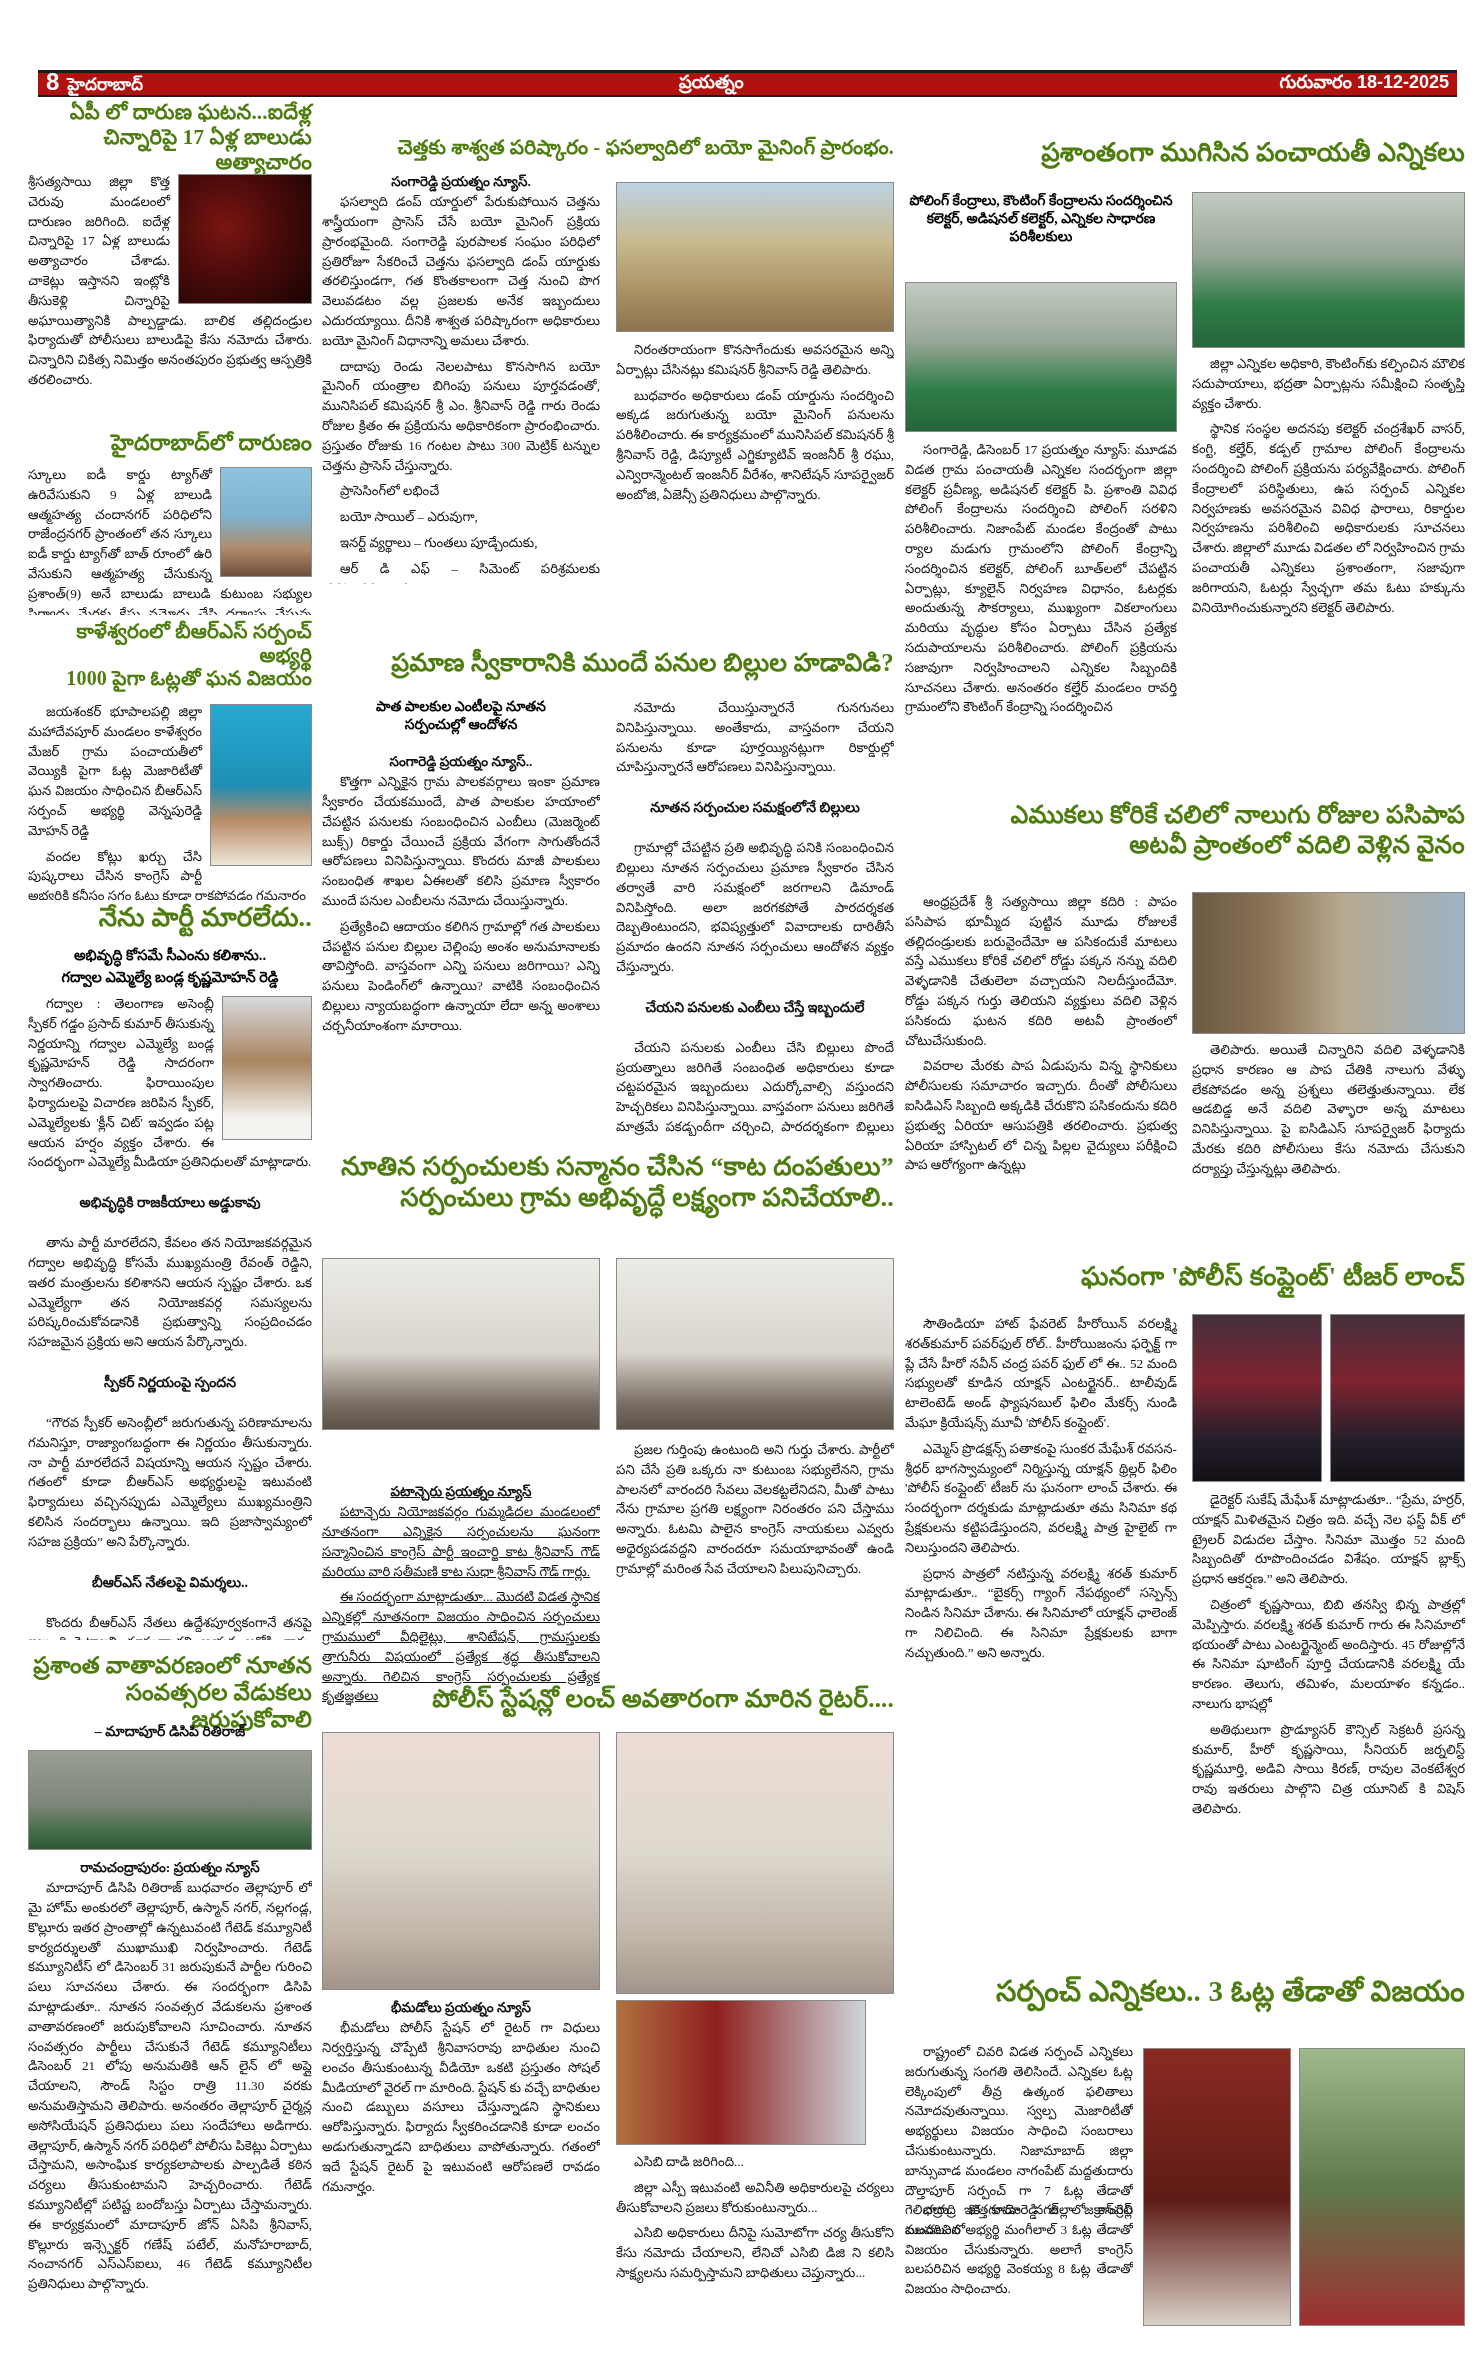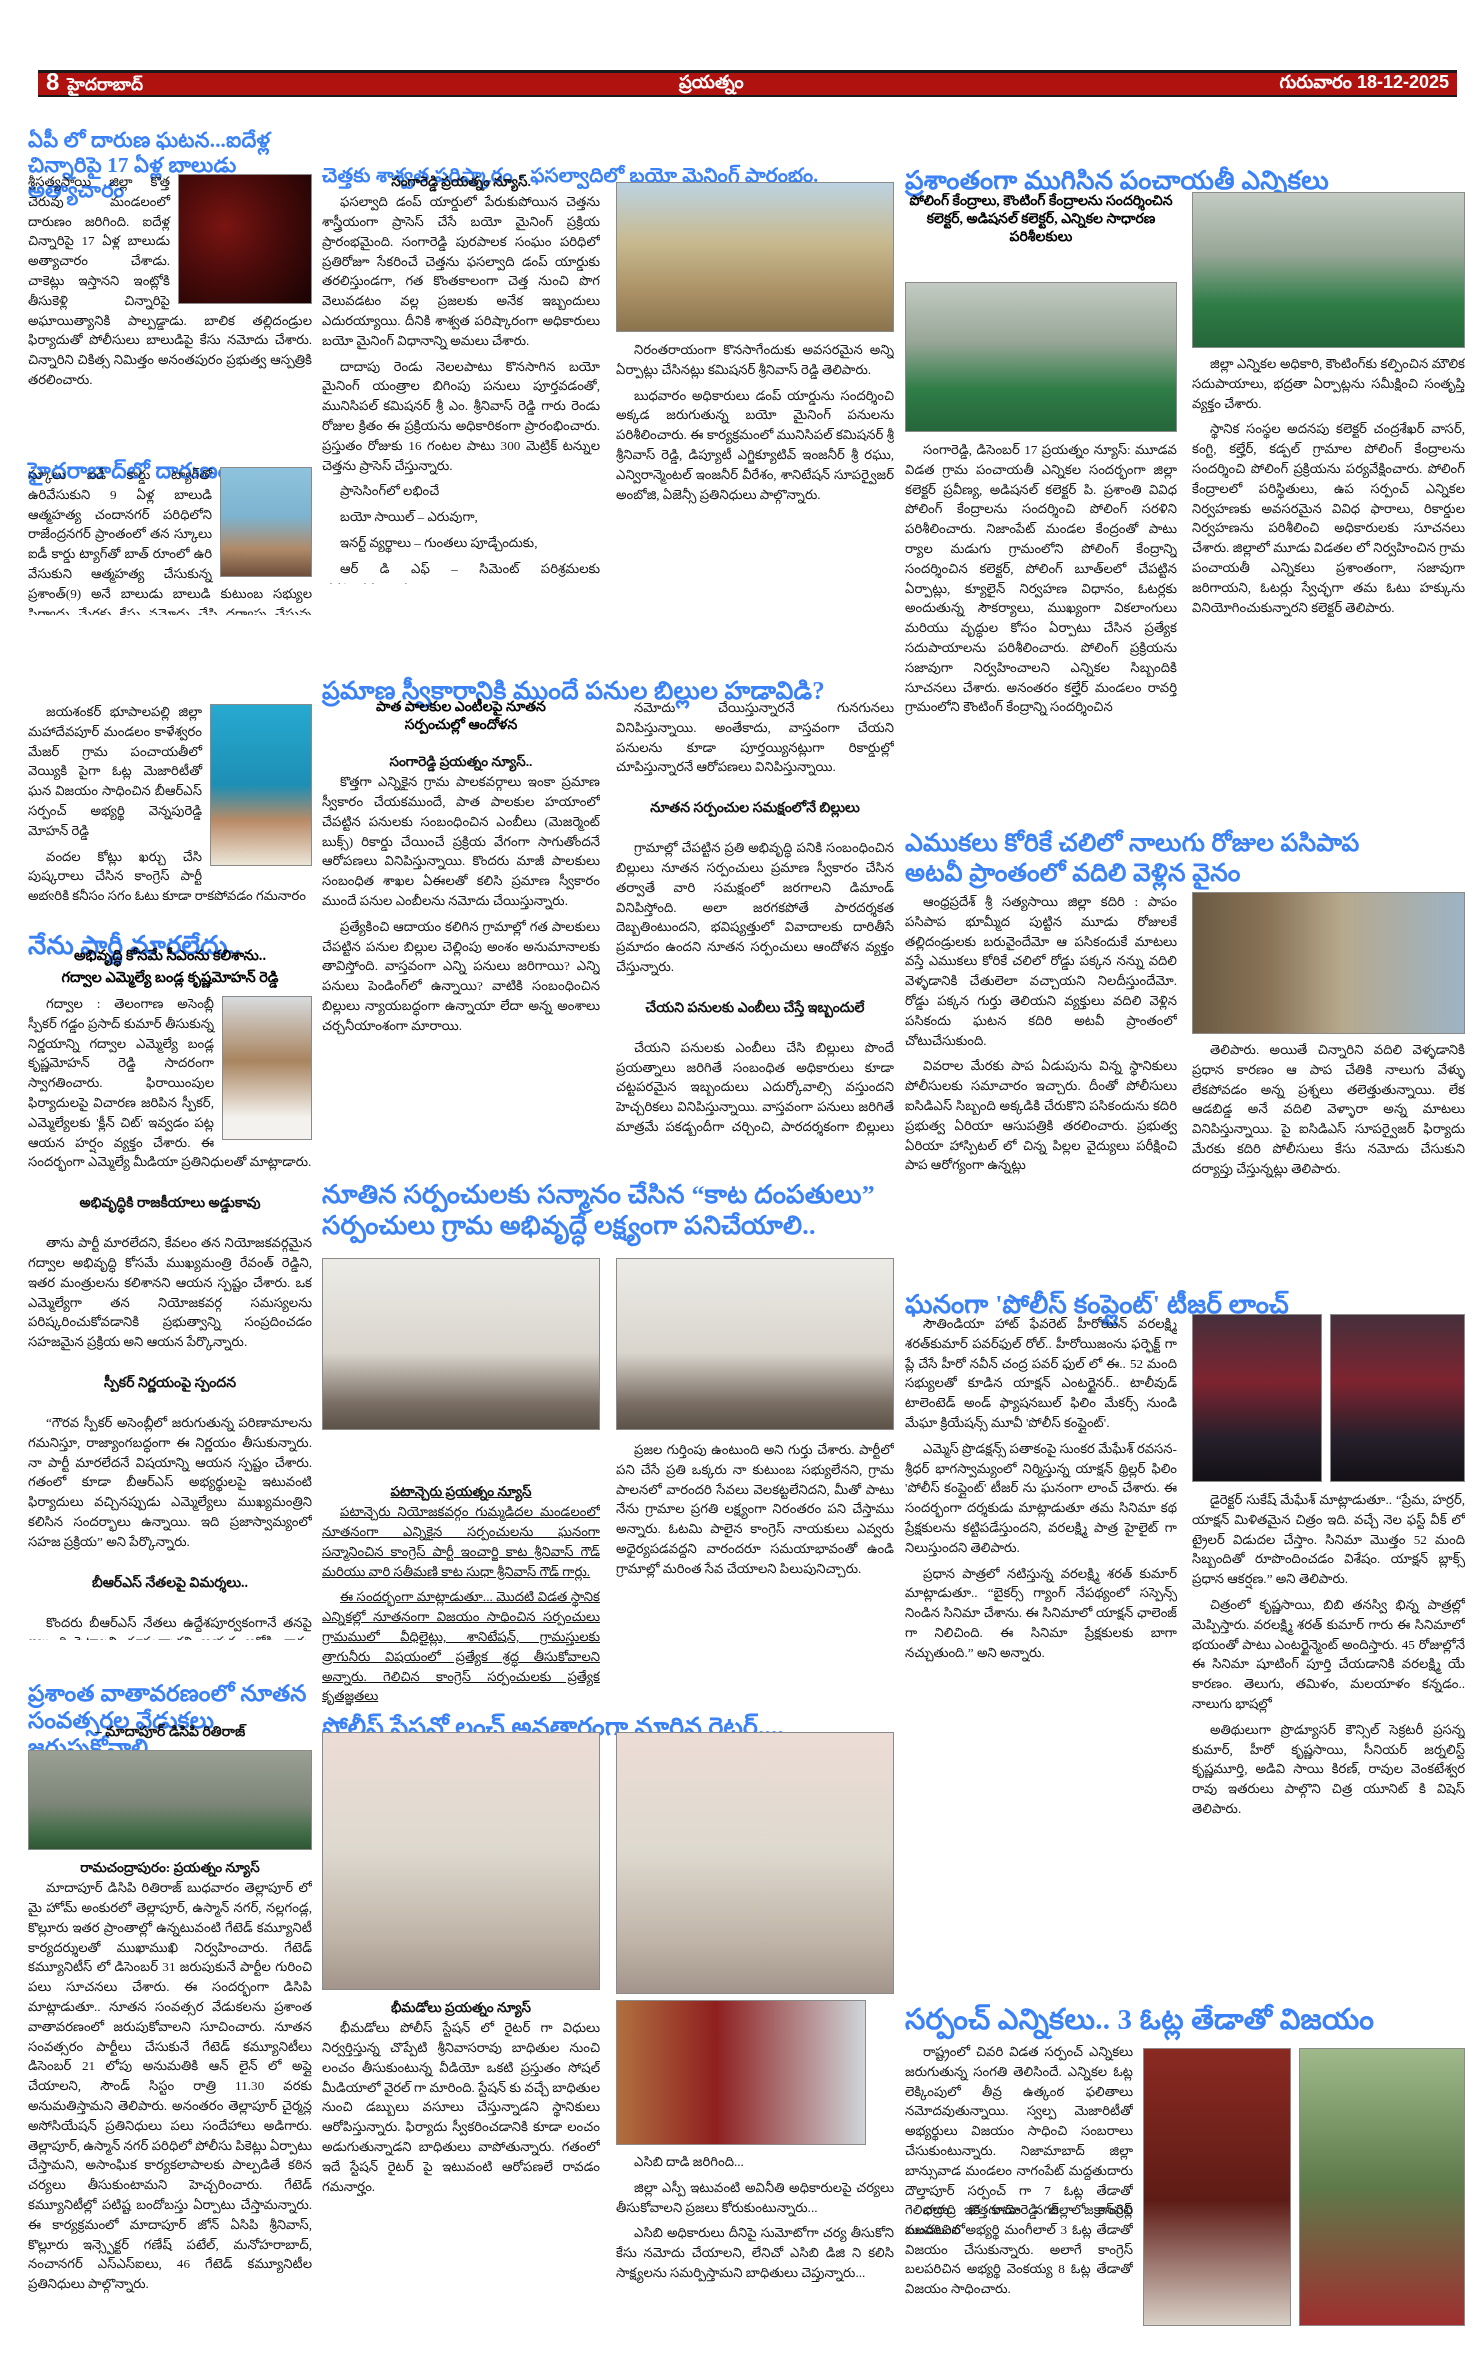--- a/index.html
+++ b/index.html
@@ -8,21 +8,21 @@
   .band{position:absolute;left:38px;top:70px;width:1419px;height:27px;background:#b01210;
         border-top:3px solid #1a1a1a;border-bottom:2px solid #1a1a1a;box-sizing:border-box;
         display:flex;align-items:center;justify-content:space-between;padding:0 8px;color:#fff;
         font-family:"Liberation Sans","DejaVu Sans",sans-serif;}
   .band .lft{display:flex;align-items:baseline;gap:8px;}
   .band .num{font-size:24px;font-weight:bold;line-height:1;}
   .band .ed{font-size:17px;font-weight:bold;}
   .band .mast{font-size:18px;font-weight:bold;}
   .band .dt{font-size:18px;font-weight:bold;}
   .abs{position:absolute;box-sizing:border-box;}
-  .hl{font-weight:bold;text-align:left;line-height:1.18;color:#3b82f6;letter-spacing:.2px;margin-top:28px;}
+  .hl{font-weight:bold;text-align:right;line-height:1.18;color:#4d7c0f;letter-spacing:.2px;}
   .deck{font-weight:bold;text-align:center;line-height:1.3;color:#000;}
   .byline{font-weight:bold;text-align:center;}
   .dateline{font-weight:bold;text-align:center;font-size:13.5px;}
   .body{font-size:13.2px;line-height:1.5;text-align:justify;overflow:hidden;}
   .body p{margin:0 0 6px 0;text-indent:18px;}
   .midsub{font-weight:bold;text-align:center;font-size:14px;margin:20px 0;}
   .ph{border:1px solid #8a8a8a;}
   .fr{float:right;margin:2px 0 6px 8px;}
   
   .g-crime{background:radial-gradient(circle at 35% 40%,#7a1512 0%,#4a0b0a 45%,#190303 100%);}
@@ -62,20 +62,24 @@
     <div class="ph fr g-crime" style="width:132px;height:128px;"></div>
     <span>శ్రీసత్యసాయి జిల్లా కొత్త చెరువు మండలంలో దారుణం జరిగింది. ఐదేళ్ల చిన్నారిపై 17 ఏళ్ల బాలుడు అత్యాచారం చేశాడు. చాకెట్లు ఇస్తానని ఇంట్లోకి తీసుకెళ్లి చిన్నారిపై అఘాయిత్యానికి పాల్పడ్డాడు. బాలిక తల్లిదండ్రుల ఫిర్యాదుతో పోలీసులు బాలుడిపై కేసు నమోదు చేశారు. చిన్నారిని చికిత్స నిమిత్తం అనంతపురం ప్రభుత్వ ఆస్పత్రికి తరలించారు.</span>
   </div>
 
   <div class="abs hl" style="left:28px;top:430px;width:284px;font-size:22px;">హైదరాబాద్‌లో దారుణం</div>
   <div class="abs body" style="left:28px;top:465px;width:284px;height:150px;">
     <div class="ph fr g-boy" style="width:90px;height:108px;"></div>
     <span>స్కూలు ఐడీ కార్డు ట్యాగ్‌తో ఉరివేసుకుని 9 ఏళ్ల బాలుడి ఆత్మహత్య చందానగర్ పరిధిలోని రాజేంద్రనగర్ ప్రాంతంలో తన స్కూలు ఐడీ కార్డు ట్యాగ్‌తో బాత్ రూంలో ఉరి వేసుకుని ఆత్మహత్య చేసుకున్న ప్రశాంత్(9) అనే బాలుడు బాలుడి కుటుంబ సభ్యుల ఫిర్యాదు మేరకు కేసు నమోదు చేసి దర్యాప్తు చేస్తున్న పోలీసులు</span>
   </div>
 
+  <div class="abs hl" style="left:28px;top:620px;width:284px;font-size:20px;">
+    <div>కాళేశ్వరంలో బీఆర్ఎస్ సర్పంచ్ అభ్యర్థి</div>
+    <div>1000 పైగా ఓట్లతో ఘన విజయం</div>
+  </div>
   <div class="abs body" style="left:28px;top:702px;width:284px;height:198px;">
     <div class="ph fr g-teal" style="width:100px;height:160px;"></div>
     <p>జయశంకర్ భూపాలపల్లి జిల్లా మహాదేవపూర్ మండలం కాళేశ్వరం మేజర్ గ్రామ పంచాయతీలో వెయ్యికి పైగా ఓట్ల మెజారిటీతో ఘన విజయం సాధించిన బీఆర్ఎస్ సర్పంచ్ అభ్యర్థి వెన్నపురెడ్డి మోహన్ రెడ్డి</p>
     <p>వందల కోట్లు ఖర్చు చేసి పుష్కరాలు చేసిన కాంగ్రెస్ పార్టీ అభ్యర్థికి కనీసం సగం ఓట్లు కూడా రాకపోవడం గమనార్హం</p>
   </div>
 
   <div class="abs hl" style="left:28px;top:903px;width:284px;font-size:26px;">నేను పార్టీ మారలేదు..</div>
   <div class="abs deck" style="left:28px;top:946px;width:284px;font-size:14.5px;">అభివృద్ధి కోసమే సీఎంను కలిశాను..</div>
   <div class="abs deck" style="left:28px;top:968px;width:284px;font-size:14.5px;">గద్వాల ఎమ్మెల్యే బండ్ల కృష్ణమోహన్ రెడ్డి</div>
   <div class="abs body" style="left:28px;top:994px;width:284px;height:646px;">

